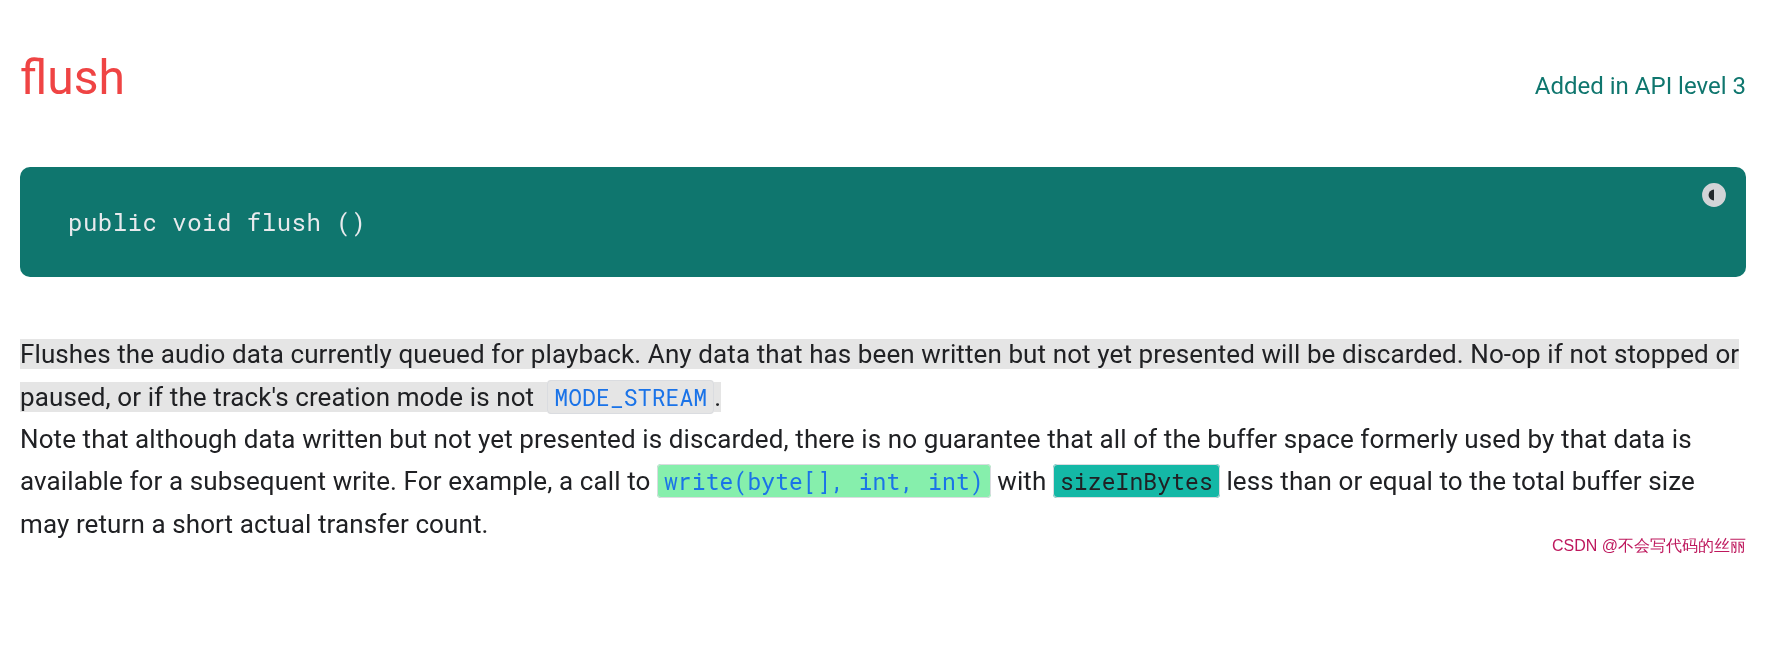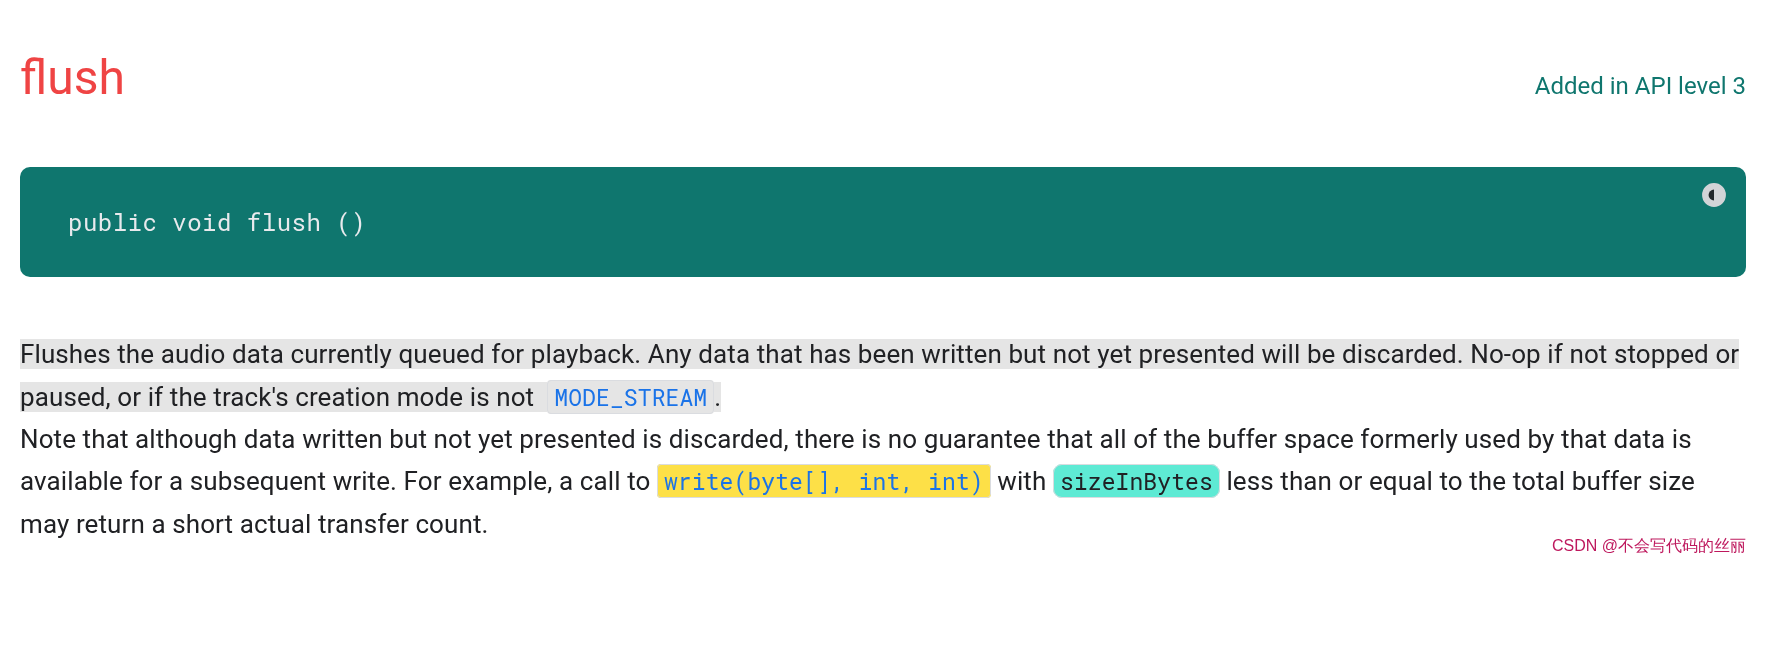--- a/index.html
+++ b/index.html
@@ -64,30 +64,30 @@
     font-size: 26px;
     line-height: 1.63;
     color: #202124;
     letter-spacing: 0.1px;
   }
   .highlight {
     background: #e5e5e5;
   }
   .code-inline {
     font-family: "Roboto Mono", Menlo, Monaco, Consolas, monospace;
-    background: #5eead4;
+    background: #14b8a6;
     border: 1px solid #dadce0;
-    border-radius: 9px;
+    border-radius: 4px;
     padding: 1px 6px;
     font-size: 23px;
     color: #202124;
   }
   .code-inline-link {
     font-family: "Roboto Mono", Menlo, Monaco, Consolas, monospace;
-    background: #fde047;
+    background: #86efac;
     border: 1px solid #dadce0;
     border-radius: 4px;
     padding: 1px 6px;
     font-size: 23px;
     color: #1a73e8;
     text-decoration: none;
     cursor: pointer;
   }
   .code-inline-link.hl {
     background: #e5e5e5;

